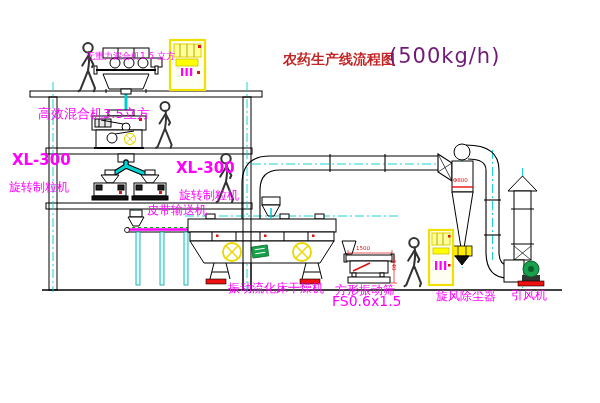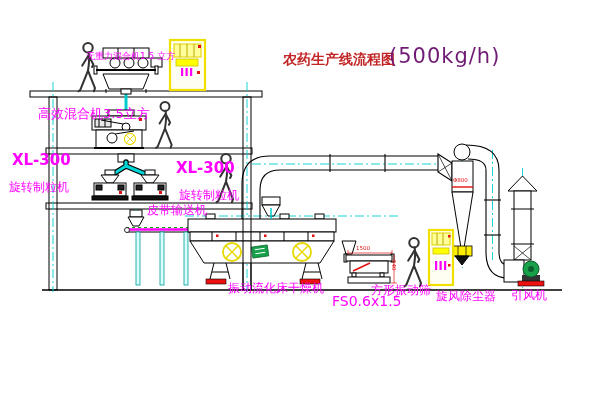--- a/index.html
+++ b/index.html
@@ -275,21 +275,21 @@
   <span class="lbl lbl-xl" style="left:12px;top:153px;">XL-300</span>
   <span class="lbl lbl-small" style="left:9px;top:181px;">旋转制粒机</span>
 
   <span class="lbl lbl-xl" style="left:176px;top:161px;">XL-300</span>
   <span class="lbl lbl-small" style="left:179px;top:189px;">旋转制粒机</span>
 
   <span class="lbl lbl-small" style="left:147px;top:204px;">皮带输送机</span>
 
   <span class="lbl lbl-small" style="left:228px;top:282px;">振动流化床干燥机</span>
 
-  <span class="lbl lbl-small" style="left:335px;top:284px;margin-left:36px;">方形振动筛</span>
+  <span class="lbl lbl-small" style="left:335px;top:284px;">方形振动筛</span>
   <span class="lbl lbl-model" style="left:332px;top:294px;">FS0.6x1.5</span>
 
   <span class="lbl lbl-small" style="left:436px;top:290px;">旋风除尘器</span>
   <span class="lbl lbl-small" style="left:511px;top:289px;">引风机</span>
 
   <span class="dim" style="left:356px;top:245px;">1500</span>
   <span class="dim dim-rot" style="left:397px;top:260px;">540</span>
   <span class="dim" style="left:453px;top:177px;">Φ800</span>
 </div>
 

